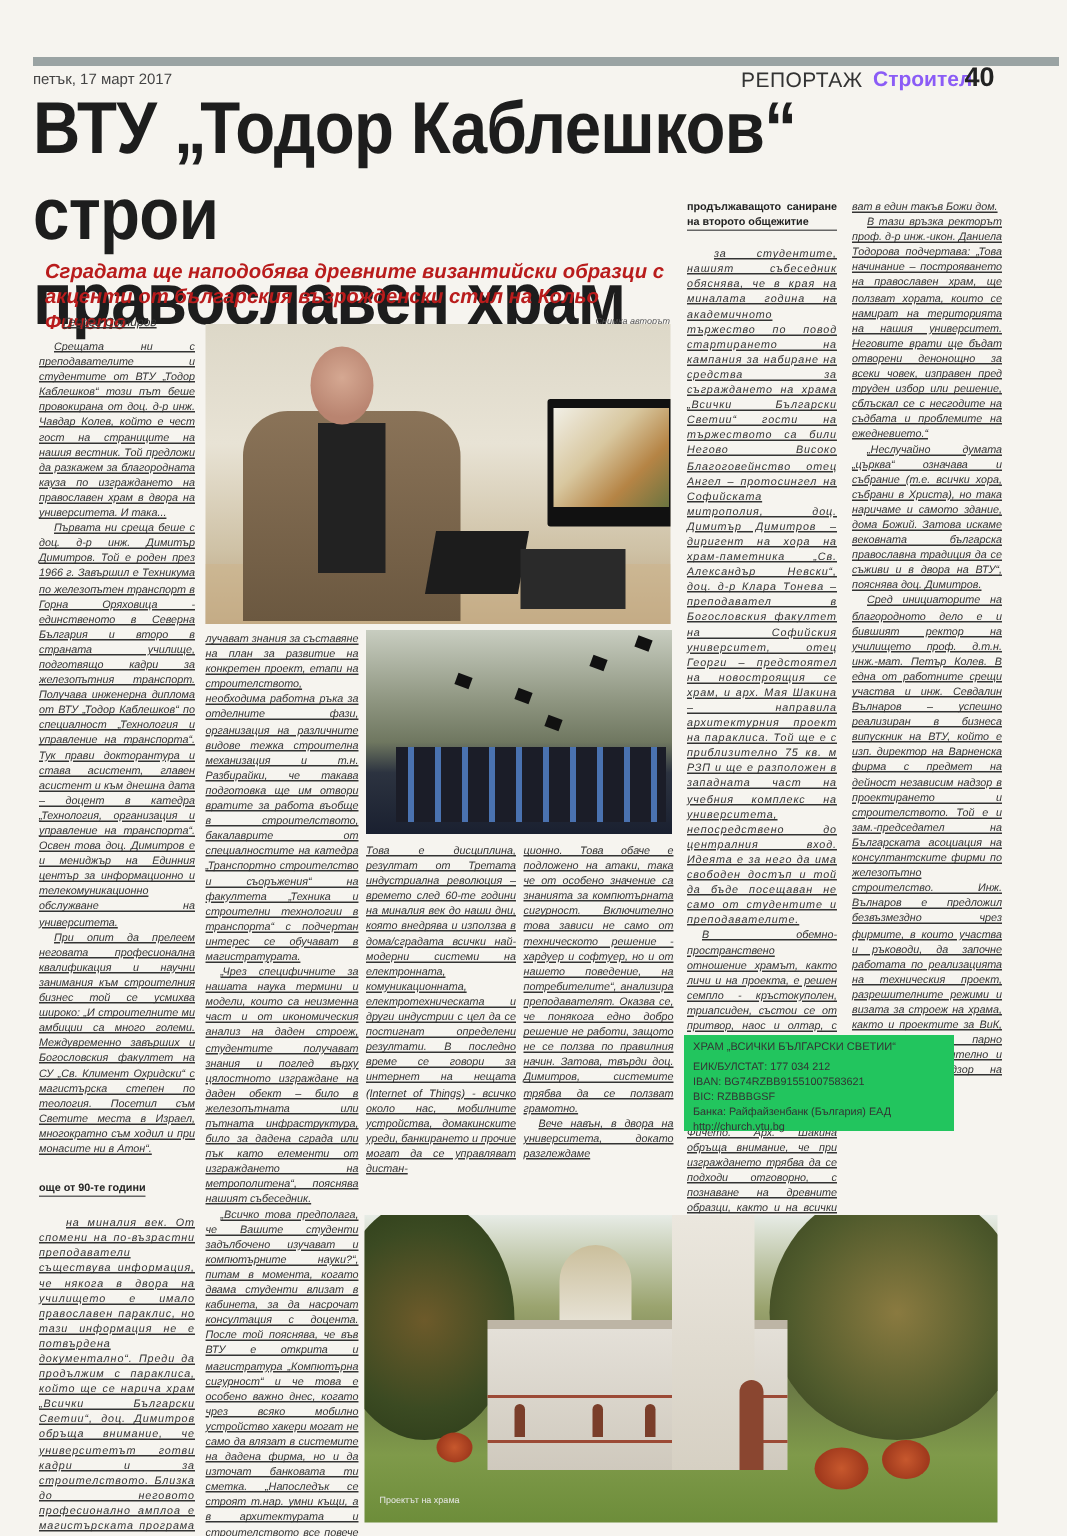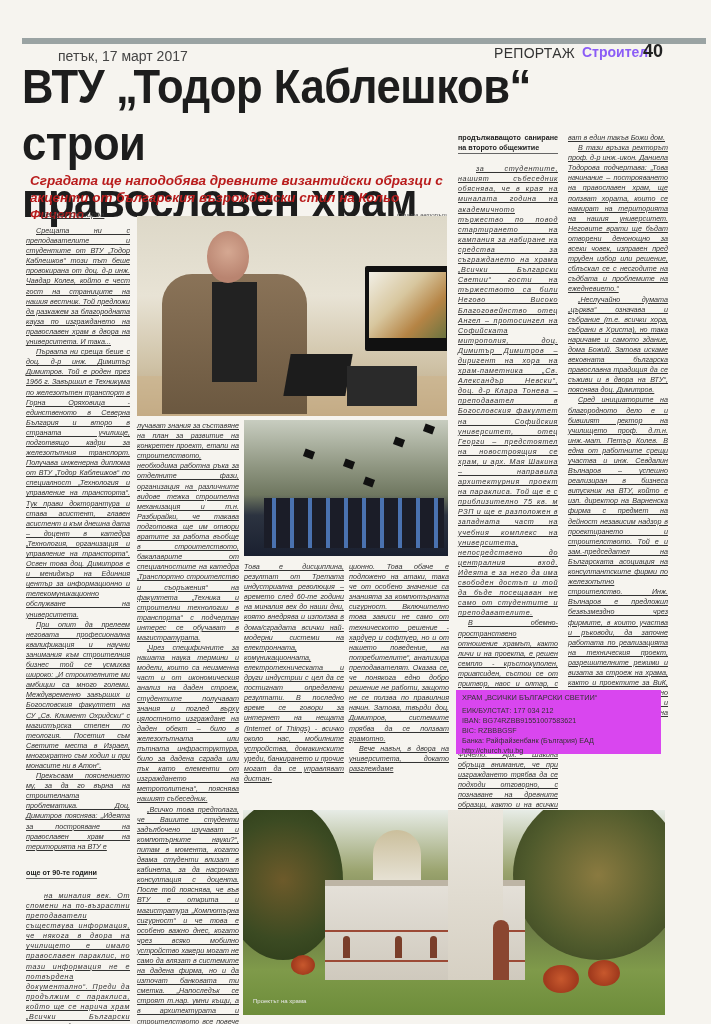--- a/index.html
+++ b/index.html
@@ -9,21 +9,21 @@
     font-family: "Liberation Sans", sans-serif;
     color: #222;
     position: relative;
   }
   .page { position: absolute; left: 0; top: 0; width: 711px; height: 1024px; }
   .top-rule {
     position: absolute; left: 22px; top: 38px; width: 684px; height: 6px;
     background: #9aa3a3;
   }
   .header-date {
-    position: absolute; left: 22px; top: 48px; font-size: 14px; color: #444; margin-left: 36px;
+    position: absolute; left: 22px; top: 48px; font-size: 10px; color: #444;
   }
   .header-section {
     position: absolute; left: 481px; top: 45px; font-size: 14px; letter-spacing: 0.3px; color: #333; margin-left: 13px;
   }
   .header-paper {
     position: absolute; left: 582px; top: 44px; font-size: 14px; font-weight: bold; color: #8b5cf6; text-align: center;
   }
   .header-page {
     position: absolute; left: 643px; top: 41px; font-size: 18px; font-weight: bold; color: #222;
   }
@@ -118,22 +118,22 @@
   .church-door {
     position: absolute; left: 250px; top: 110px; width: 16px; height: 60px; background: #8a4630; border-radius: 8px 8px 0 0;
   }
   .church-win { position: absolute; width: 7px; height: 22px; background: #7a3e2a; border-radius: 4px 4px 0 0; }
   .tree { position: absolute; border-radius: 50%; }
   .bush { position: absolute; border-radius: 50%; background: radial-gradient(circle, #c7582d 0%, #a13a1d 70%); }
   .church-caption {
     position: absolute; left: 10px; top: 188px; font-size: 6px; color: #e8e8e8;
   }
   .infobox {
-    position: absolute; left: 456px; top: 690px; width: 205px; height: 64px;
-    background: #d946ef; font-size: 7.2px; line-height: 10px; color: #333; padding: 3px 6px;
+    position: absolute; left: 456px; top: 690px; width: 180px; height: 64px;
+    background: #22c55e; font-size: 7.2px; line-height: 10px; color: #333; padding: 3px 6px;
   }
   .infobox .title { font-weight: normal; margin-bottom: 3px; font-size: 7.4px; }
 </style>
 </head>
 <body>
 
 <div class="page">
 
   <div class="top-rule"></div>
   <div class="header-date">петък, 17 март 2017</div>
@@ -147,21 +147,20 @@
   </h1>
 
   <div class="subhead">Сградата ще наподобява древните византийски образци с акценти от българския възрожденски стил на Кольо Фичето</div>
   <div class="byline">Георги Сотиров</div>
   <div class="credit">Снимка авторът</div>
 
   <div class="col" style="left:26px; top:226px; width:104px;">
     <p>Срещата ни с преподавателите и студентите от ВТУ „Тодор Каблешков“ този път беше провокирана от доц. д-р инж. Чавдар Колев, който е чест гост на страниците на нашия вестник. Той предложи да разкажем за благородната кауза по изграждането на православен храм в двора на университета. И така...</p>
     <p>Първата ни среща беше с доц. д-р инж. Димитър Димитров. Той е роден през 1966 г. Завършил е Техникума по железопътен транспорт в Горна Оряховица - единственото в Северна България и второ в страната училище, подготвящо кадри за железопътния транспорт. Получава инженерна диплома от ВТУ „Тодор Каблешков“ по специалност „Технология и управление на транспорта“. Тук прави докторантура и става асистент, главен асистент и към днешна дата – доцент в катедра „Технология, организация и управление на транспорта“. Освен това доц. Димитров е и мениджър на Единния център за информационно и телекомуникационно обслужване на университета.</p>
     <p>При опит да прелеем неговата професионална квалификация и научни занимания към строителния бизнес той се усмихва широко: „И строителните ми амбиции са много големи. Междувременно завърших и Богословския факултет на СУ „Св. Климент Охридски“ с магистърска степен по теология. Посетил съм Светите места в Израел, многократно съм ходил и при монасите ни в Атон“.</p>
-    <p>Прекъсвам пояснението му, за да го върна на строителната проблематика. Доц. Димитров пояснява: „Идеята за построяване на православен храм на територията на ВТУ е</p>
     <span class="sh">още от 90-те години</span>
     <p class="cont">на миналия век. От спомени на по-възрастни преподаватели съществува информация, че някога в двора на училището е имало православен параклис, но тази информация не е потвърдена документално“. Преди да продължим с параклиса, който ще се нарича храм „Всички Български Светии“, доц. Димитров обръща внимание, че университетът готви кадри и за строителството. Близка до неговото професионално амплоа е магистърската програма „Управление на проекти“. Обучаващите се в нея по-</p>
   </div>
 
   <div class="photo photo-man">
     <div class="desk"></div>
     <div class="man-body"></div>
     <div class="man-shirt"></div>
     <div class="man-head"></div>
     <div class="monitor">

